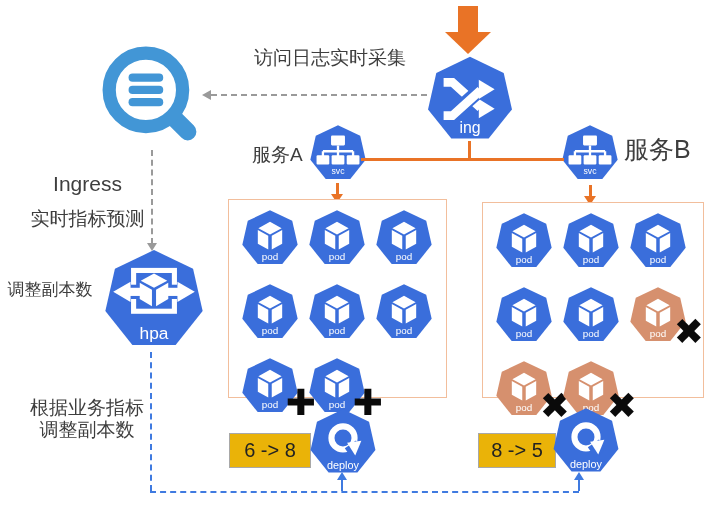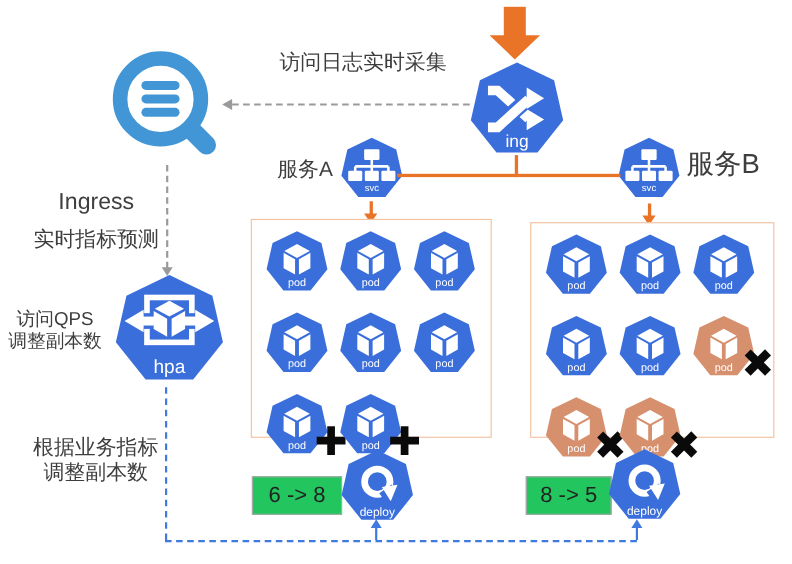--- a/index.html
+++ b/index.html
@@ -37,21 +37,21 @@
   
   .podbox{position:absolute;border:1px solid var(--box-border);background:#fff;}
   .podgrid{display:grid;grid-template-columns:repeat(3,58px);gap:16px 9px;padding:9px 0 0 12px;}
   .pod{position:relative;width:58px;height:58px;}
   .pod svg{width:58px;height:58px;}
   .pod[data-state="terminating"] .hept{fill:var(--terminating-pod);}
   .pod-marker{position:absolute;right:-17px;bottom:-6px;font-size:36px;font-weight:bold;
               color:#0a0a0a;line-height:1;font-family:"DejaVu Sans",sans-serif;}
 
   
-  .scalebox{position:absolute;border:1px solid #A8A8A8;background:#22c55e;display:flex;
+  .scalebox{position:absolute;border:1px solid #A8A8A8;background:#eab308;display:flex;
             align-items:center;justify-content:center;font-size:20px;color:#222;}
 </style>
 </head>
 <body>
 
 <div class="stage">
 
   <svg class="abs" style="left:445px;top:6px" width="46" height="48" viewBox="0 0 46 48">
     <rect x="13" y="0" width="20" height="27" fill="var(--orange)"></rect>
     <polygon points="0,26 46,26 23,48" fill="var(--orange)"></polygon>
@@ -95,21 +95,20 @@
     <polygon class="wfill" points="36,34 48,41 48,57 36,50"></polygon>
     <polygon class="wfill" points="52,41 64,34 64,50 52,57"></polygon>
     <polygon class="wfill" points="27,33 27,53 10,43"></polygon>
     <rect x="26" y="39" width="11" height="8" class="wfill"></rect>
     <polygon class="wfill" points="73,33 73,53 90,43"></polygon>
     <rect x="63" y="39" width="11" height="8" class="wfill"></rect>
     <text class="ilabel" x="50" y="89" font-size="17">hpa</text>
   </svg>
 
   <div class="txt center" style="left:0px;top:280px;width:100px;font-size:17px;line-height:1.18">
-    <div>访问QPS</div>
     <div>调整副本数</div>
   </div>
 
   <div class="txt center" style="left:12px;top:397px;width:150px;font-size:19px;line-height:1.15">
     <div>根据业务指标</div>
     <div>调整副本数</div>
   </div>
 
   <div class="txt" style="left:252px;top:144px;font-size:19px">服务A</div>
   <svg class="abs" style="left:309px;top:123px" width="58" height="60" viewBox="0 0 100 100">

